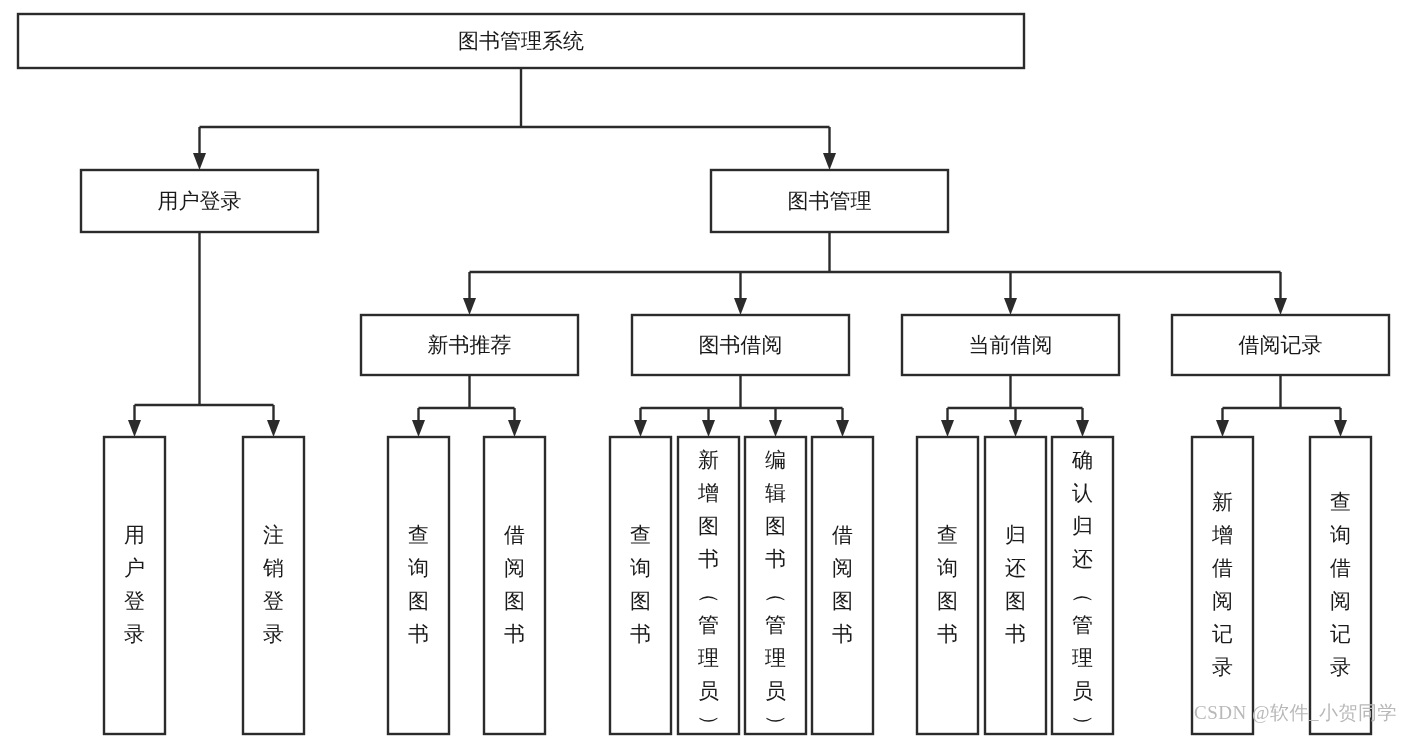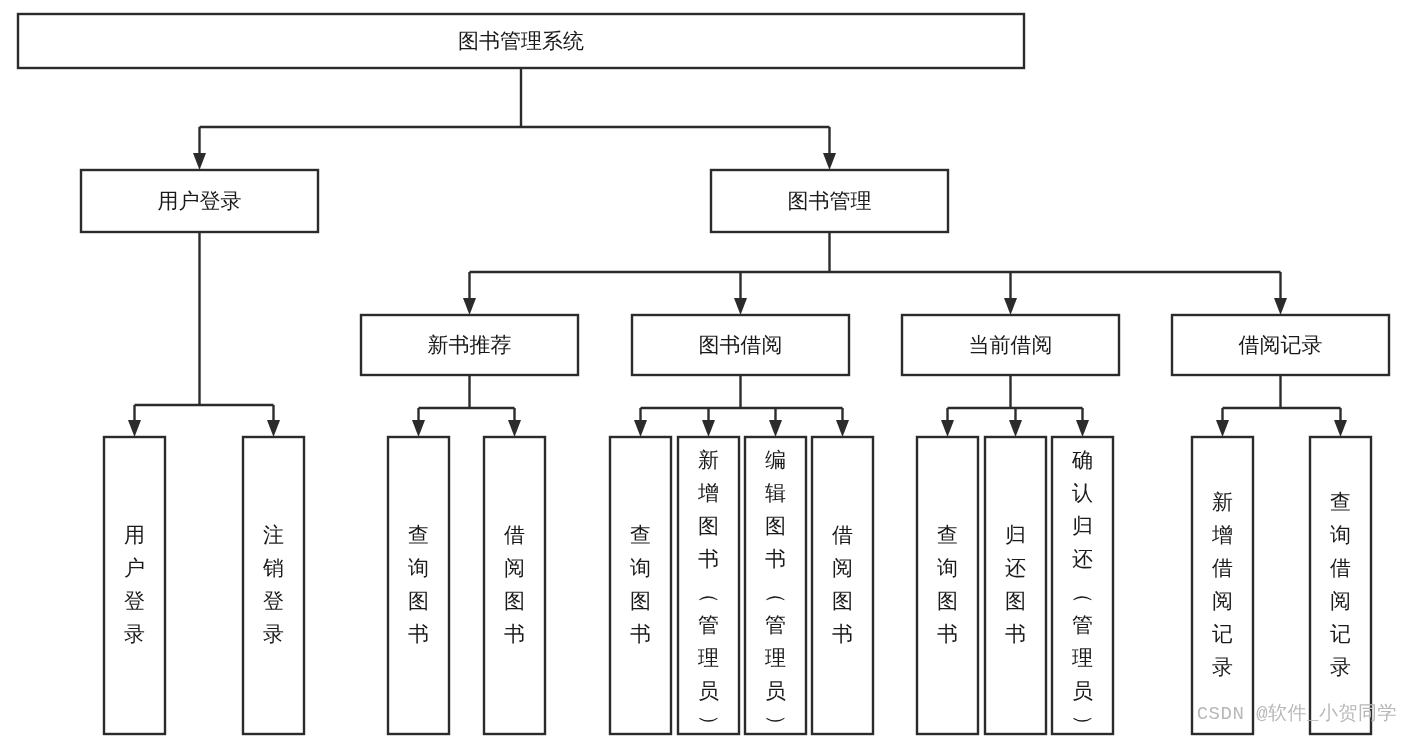--- a/index.html
+++ b/index.html
@@ -51,21 +51,21 @@
   .node-label-v {
     font-family: "Liberation Sans", "DejaVu Sans", sans-serif;
     font-size: 21px;
     fill: #1a1a1a;
     text-anchor: middle;
   }
   .watermark-text {
     position: absolute;
     right: 8px;
     bottom: 4px;
-    font-family: Liberation Mono, monospace;
+    font-family: Liberation Serif, serif;
     font-size: 19px;
     color: #b8b8b8;
     white-space: nowrap;
     letter-spacing: 0.5px;
   }
 </style>
 </head>
 <body>
 
 <div id="diagram-root">

